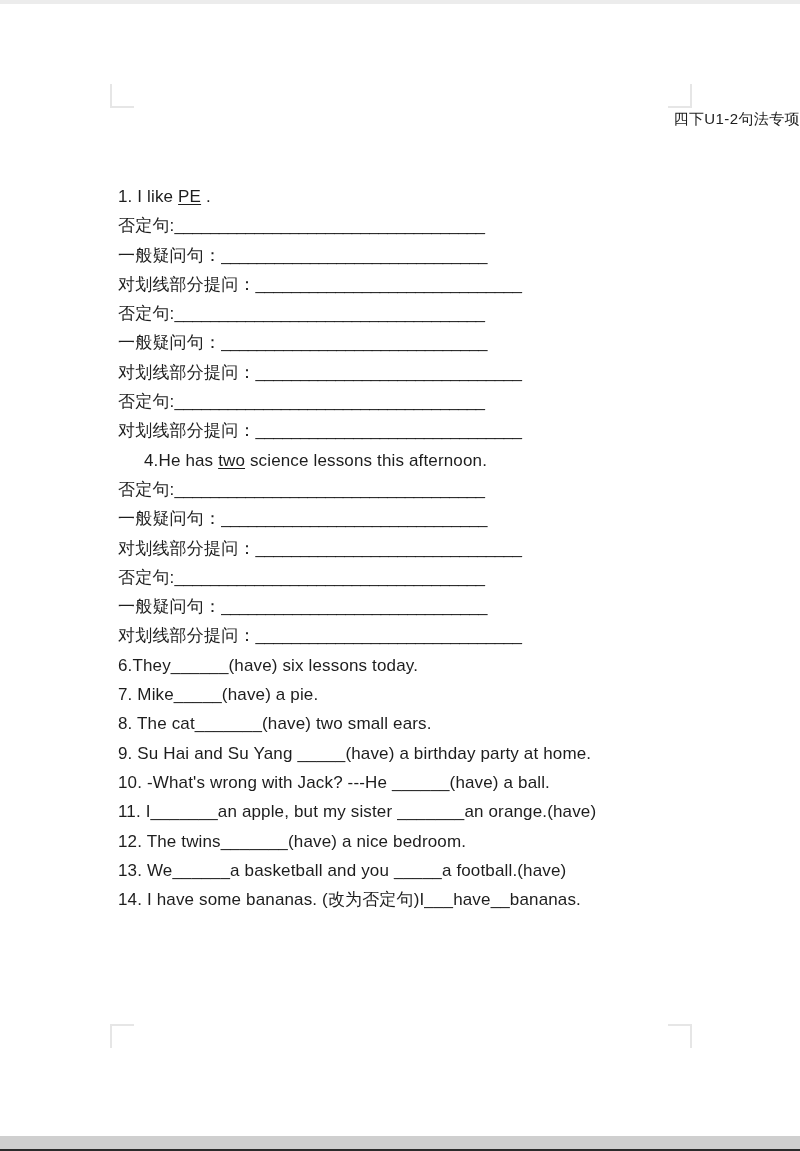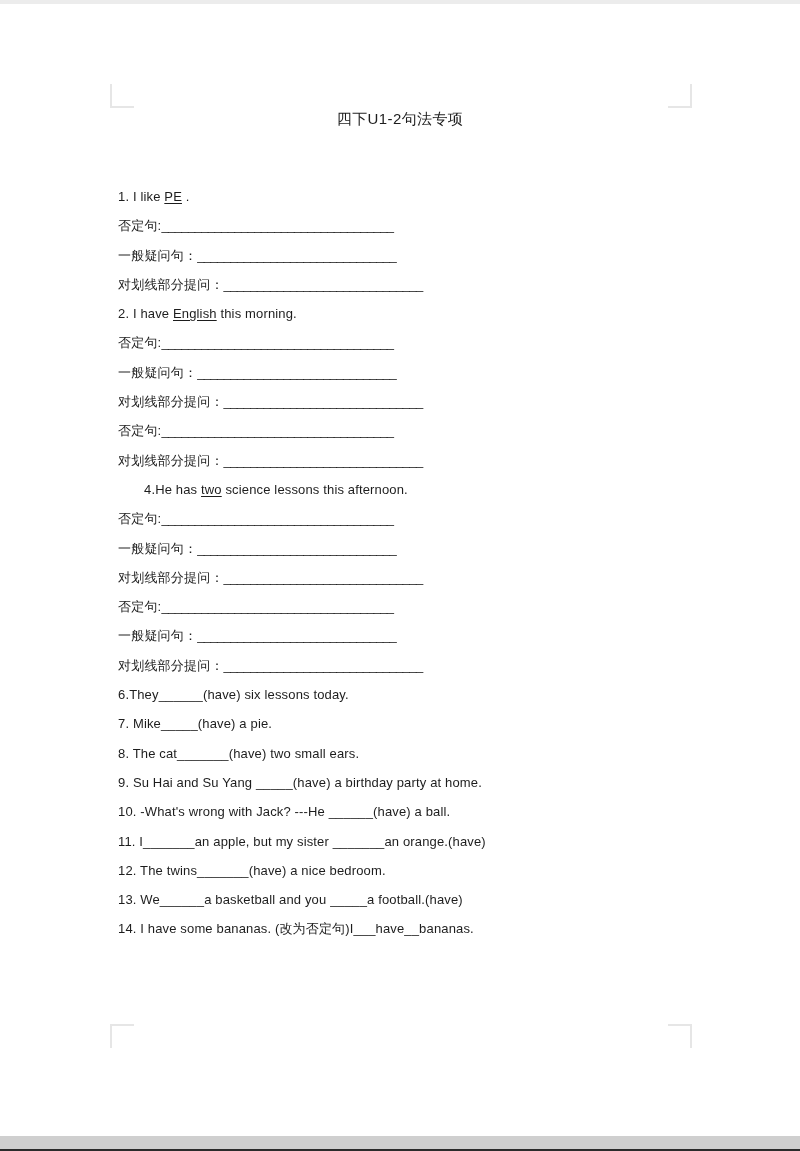--- a/index.html
+++ b/index.html
@@ -60,36 +60,36 @@
   .crop.tr { top: 80px;  left: 668px;  border-right: 2px solid #e6e6e6; border-bottom: 2px solid #e6e6e6; }
   .crop.bl { top: 1020px; left: 110px; border-left: 2px solid #e6e6e6;  border-top: 2px solid #e6e6e6; }
   .crop.br { top: 1020px; left: 668px; border-right: 2px solid #e6e6e6; border-top: 2px solid #e6e6e6; }
 
   
   .doc-title {
     position: absolute;
     top: 106px;
     left: 0;
     width: 800px;
-    text-align: center;
+    text-align: right;
     font-size: 15px;
     color: #1d1d1d;
     letter-spacing: 0.4px;
     white-space: nowrap;
   }
 
   .content {
     position: absolute;
     top: 178px;
     left: 118px;
     width: 620px;
   }
 
   .line {
-    font-size: 13px;
+    font-size: 17px;
     line-height: 29.3px;
     color: #1d1d1d;
     white-space: nowrap;
     letter-spacing: 0.15px;
   }
   .line.indent { padding-left: 26px; }
 
   .cn { letter-spacing: 0.2px; margin-top: 22px; }
 
   u.ul {
@@ -117,21 +117,20 @@
     <div class="crop br"></div>
 
     <div class="doc-title">四下U1-2句法专项</div>
 
     <div class="content">
 
     <div class="line"><span>1.</span><span>  I like </span><u class="ul">PE</u><span> .</span></div>
         <div class="line"><span class="cn">否定句:</span><span class="rule">___________________________________</span></div>
         <div class="line"><span class="cn">一般疑问句：</span><span class="rule">______________________________</span></div>
         <div class="line"><span class="cn">对划线部分提问：</span><span class="rule">______________________________</span></div>
-        <div class="line"><span>2.</span><span>  I have </span><u class="ul">English</u><span> this morning.</span></div>
         <div class="line"><span class="cn">否定句:</span><span class="rule">___________________________________</span></div>
         <div class="line"><span class="cn">一般疑问句：</span><span class="rule">______________________________</span></div>
         <div class="line"><span class="cn">对划线部分提问：</span><span class="rule">______________________________</span></div>
         <div class="line"><span class="cn">否定句:</span><span class="rule">___________________________________</span></div>
         <div class="line"><span class="cn">对划线部分提问：</span><span class="rule">______________________________</span></div>
         <div class="line indent"><span>4.</span><span>He has </span><u class="ul">two</u><span> science lessons this afternoon.</span></div>
         <div class="line"><span class="cn">否定句:</span><span class="rule">___________________________________</span></div>
         <div class="line"><span class="cn">一般疑问句：</span><span class="rule">______________________________</span></div>
         <div class="line"><span class="cn">对划线部分提问：</span><span class="rule">______________________________</span></div>
         <div class="line"><span class="cn">否定句:</span><span class="rule">___________________________________</span></div>

